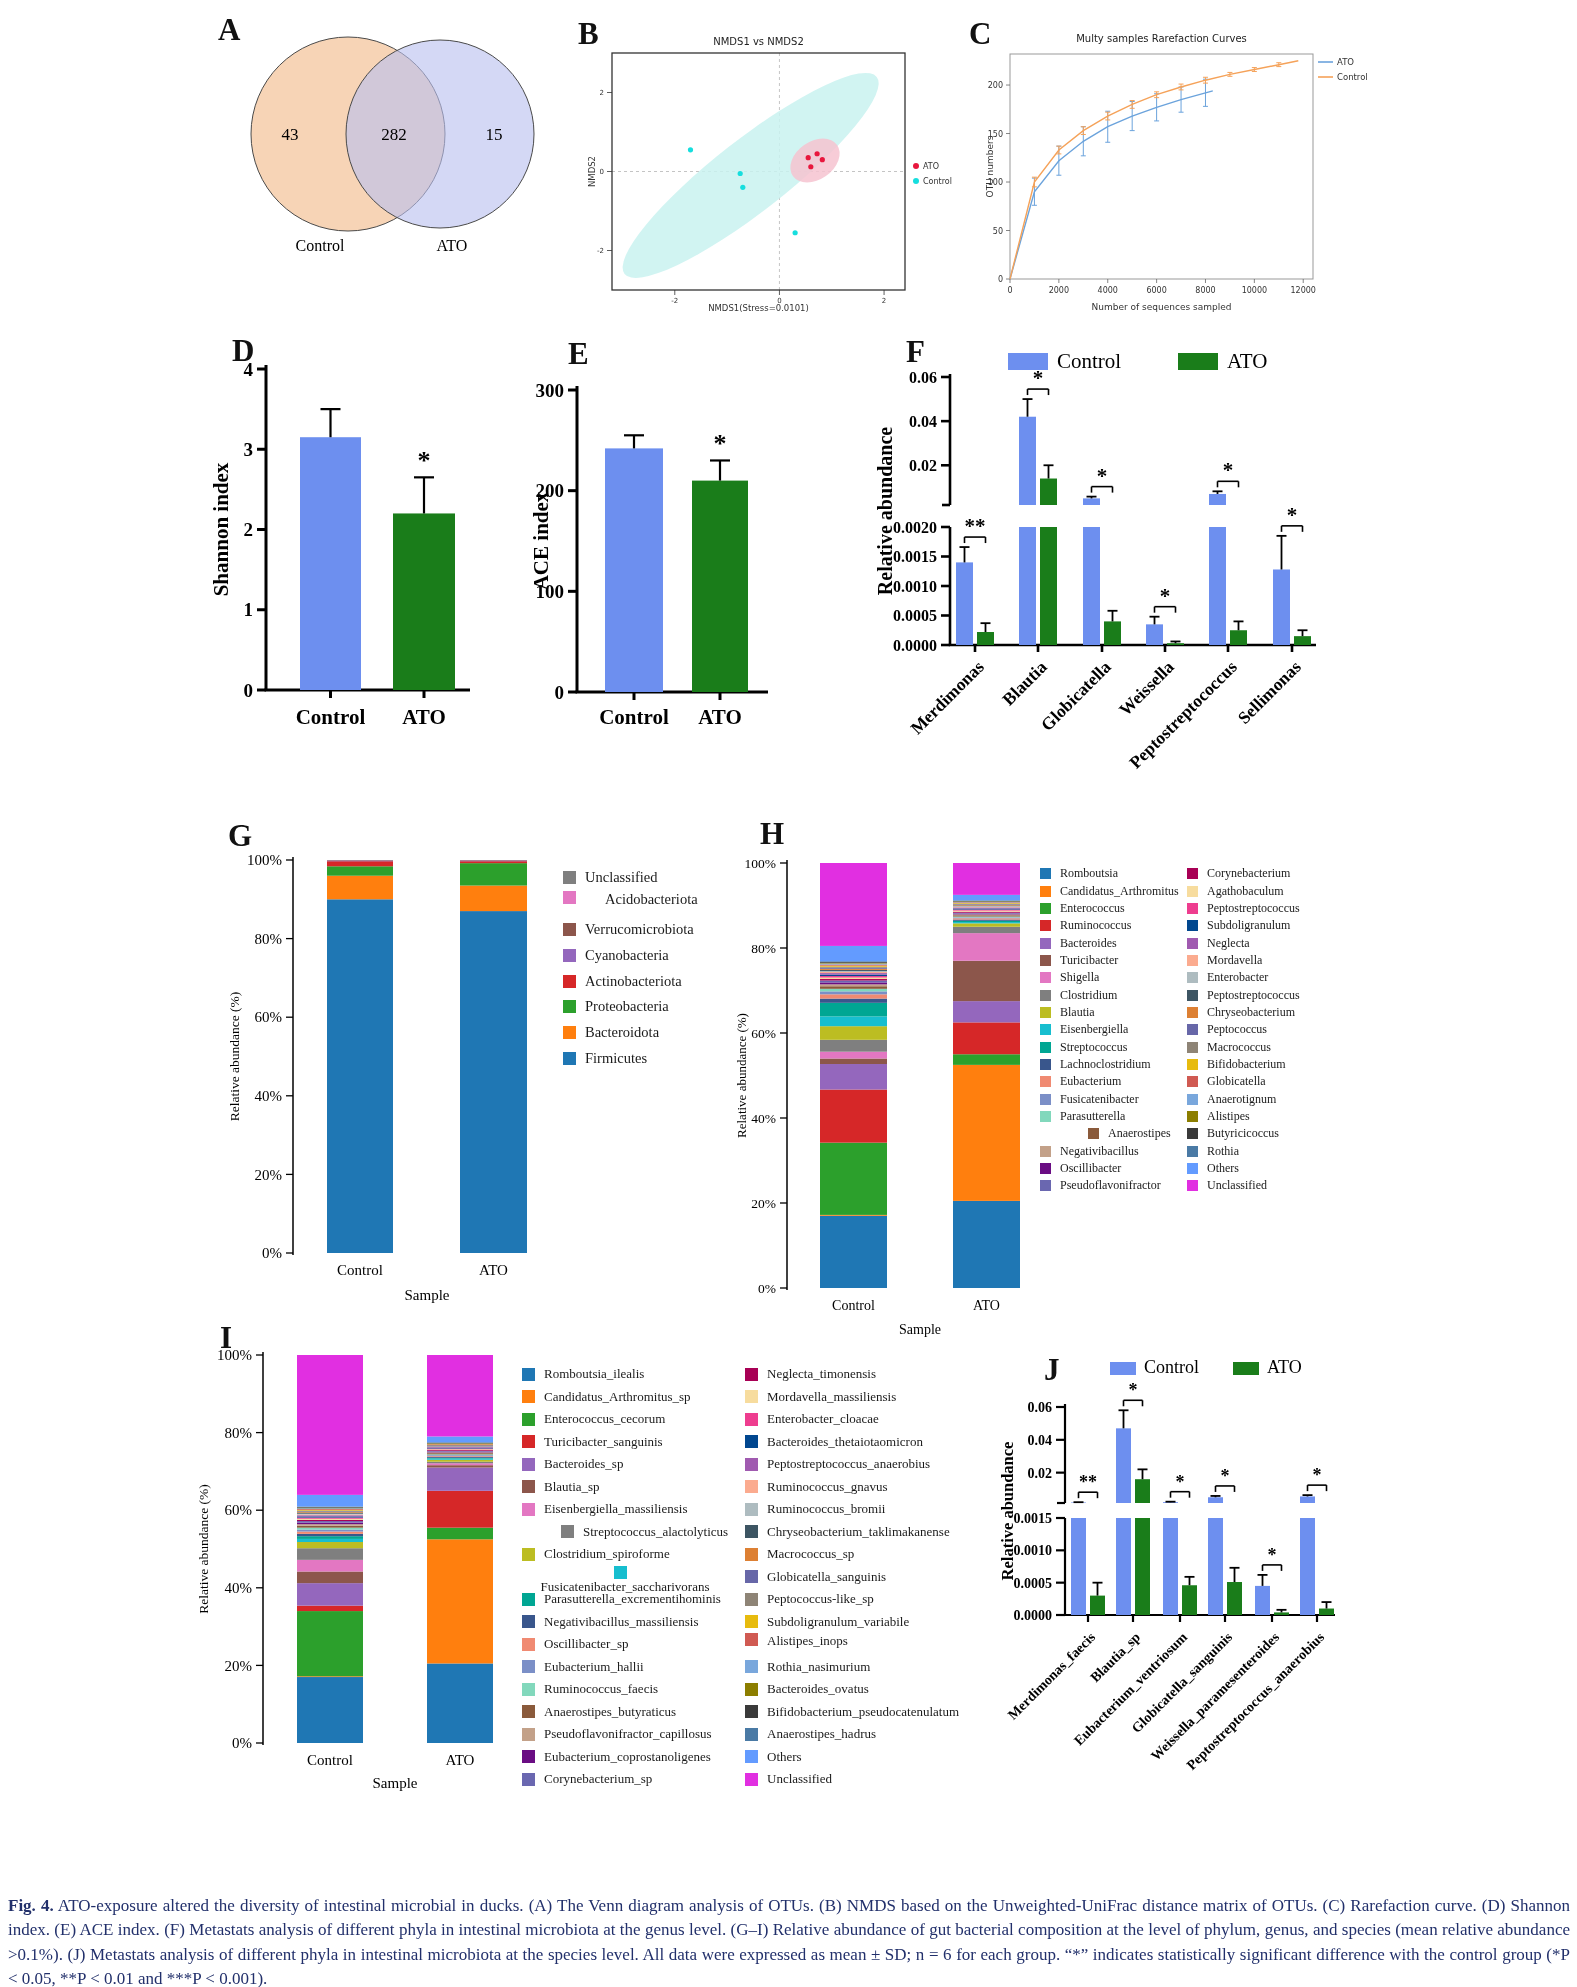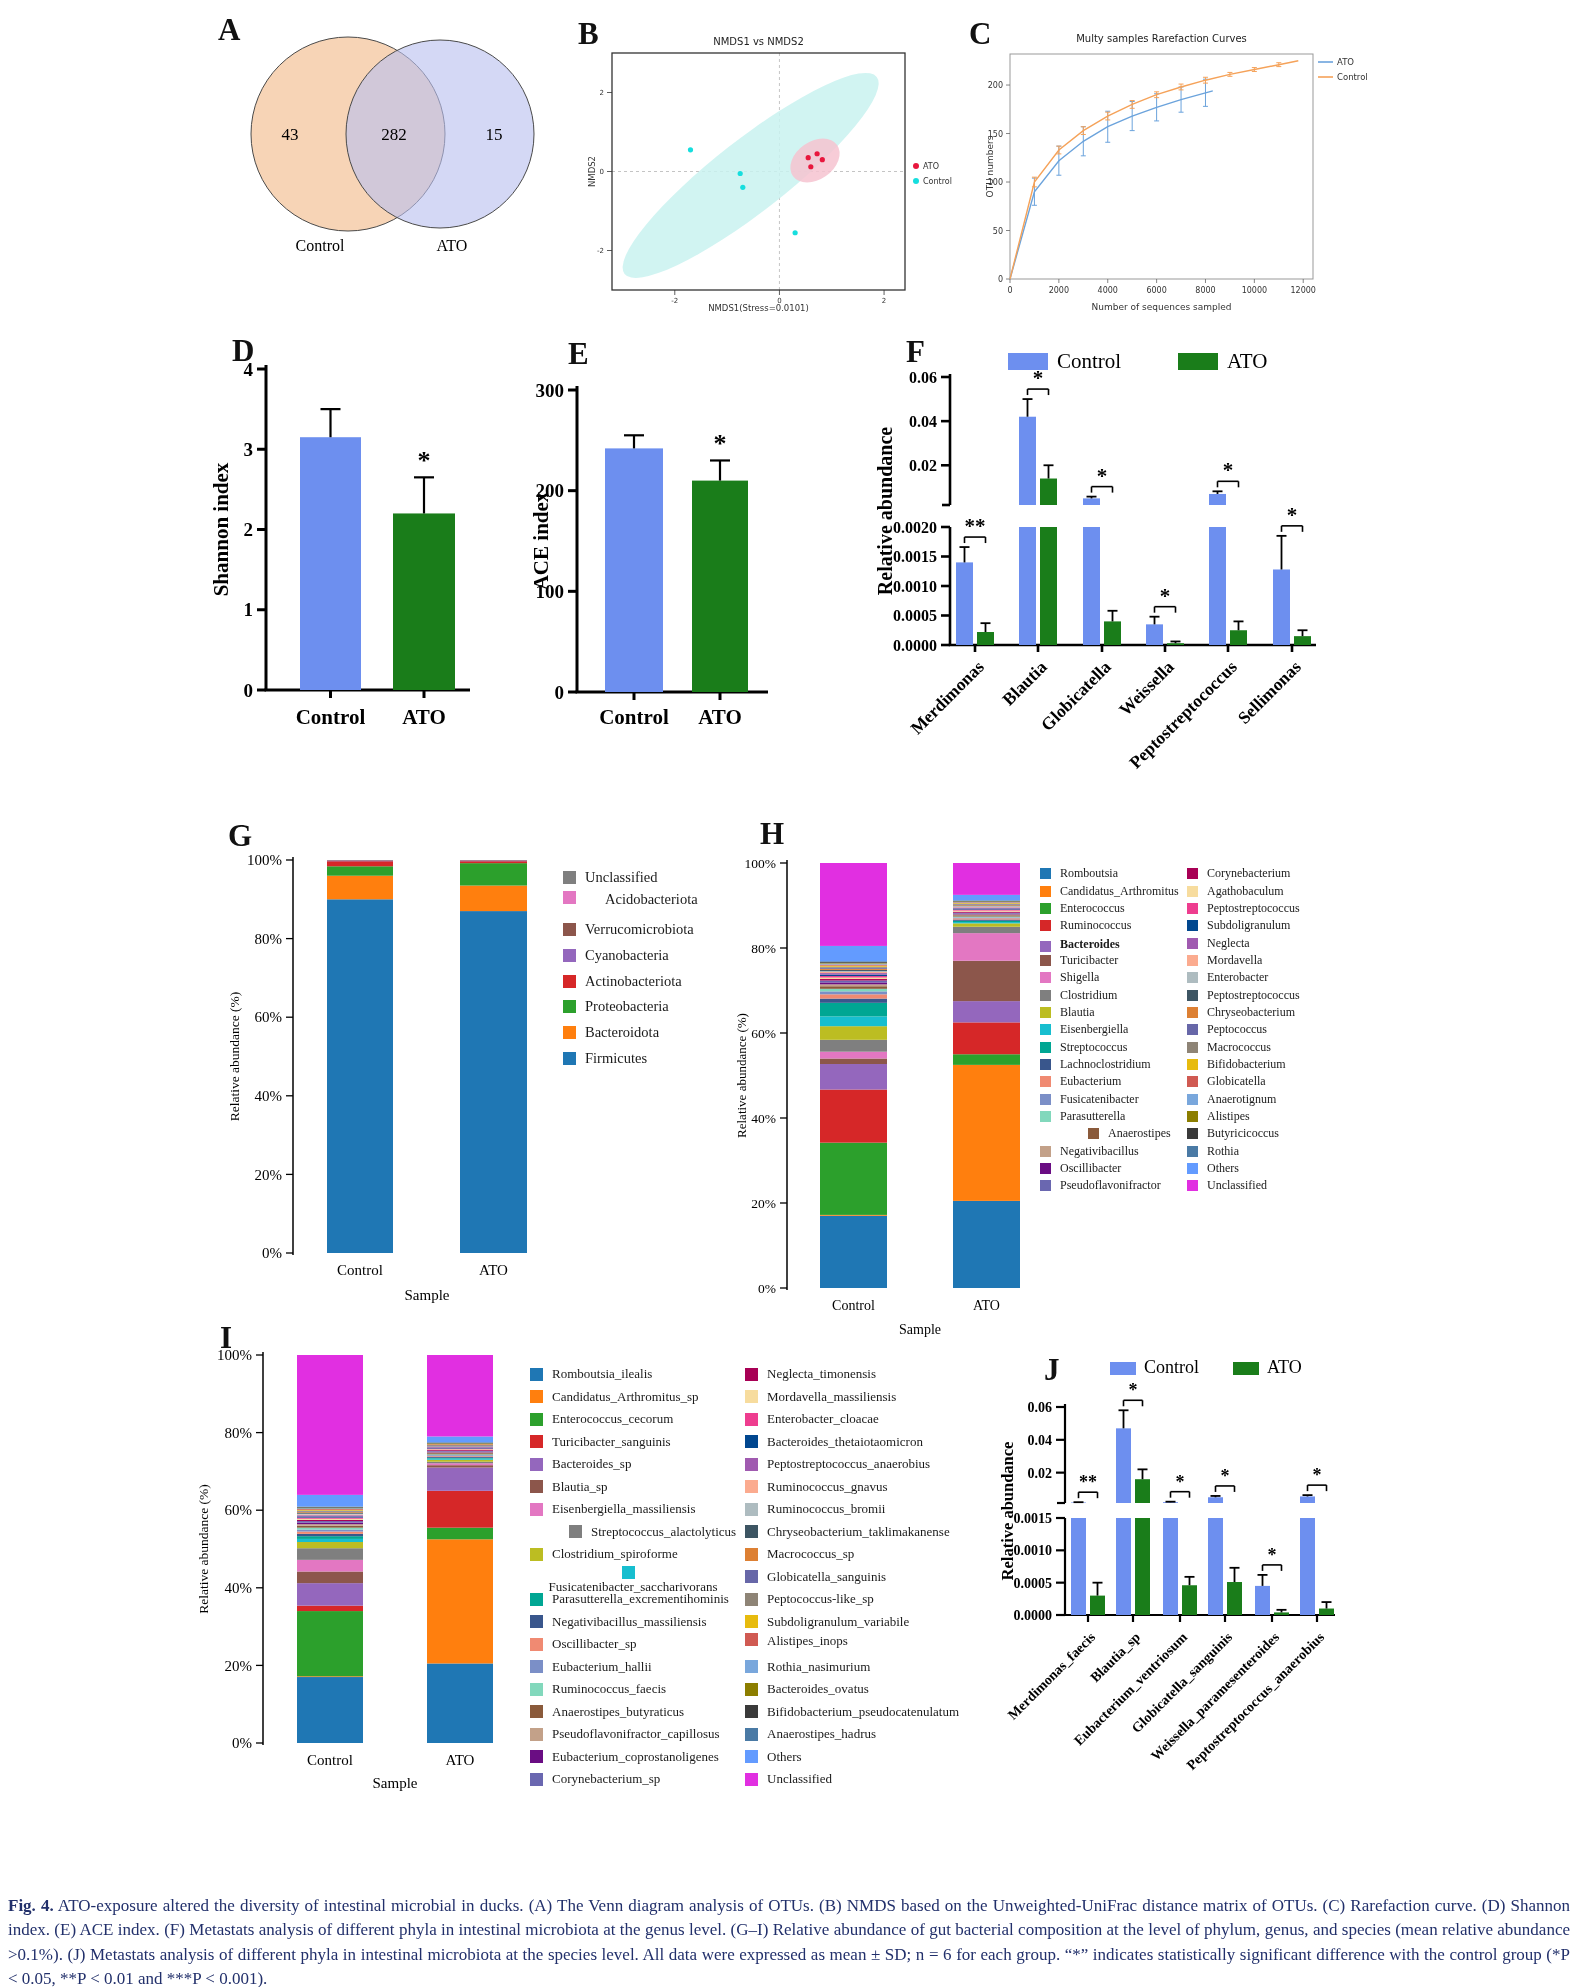--- a/index.html
+++ b/index.html
@@ -504,21 +504,21 @@
           <span style="font-family: &quot;Liberation Serif&quot;, &quot;DejaVu Serif&quot;, serif; font-size: 12px; color: rgb(26, 26, 26);">Candidatus_Arthromitus</span>
         </div>
         <div style="display: flex; align-items: center; height: 17.35px; white-space: nowrap;">
           <span style="width: 11px; height: 11px; background: rgb(44, 160, 44); display: inline-block; margin-right: 9px; flex: 0 0 auto;"></span>
           <span style="font-family: &quot;Liberation Serif&quot;, &quot;DejaVu Serif&quot;, serif; font-size: 12px; color: rgb(26, 26, 26);">Enterococcus</span>
         </div>
         <div style="display: flex; align-items: center; height: 17.35px; white-space: nowrap;">
           <span style="width: 11px; height: 11px; background: rgb(214, 39, 40); display: inline-block; margin-right: 9px; flex: 0 0 auto;"></span>
           <span style="font-family: &quot;Liberation Serif&quot;, &quot;DejaVu Serif&quot;, serif; font-size: 12px; color: rgb(26, 26, 26);">Ruminococcus</span>
         </div>
-        <div style="display: flex; align-items: flex-end; height: 17.35px; white-space: nowrap; font-weight: bold;">
+        <div style="display: flex; align-items: center; height: 17.35px; white-space: nowrap;">
           <span style="width: 11px; height: 11px; background: rgb(148, 103, 189); display: inline-block; margin-right: 9px; flex: 0 0 auto;"></span>
           <span style="font-family: &quot;Liberation Serif&quot;, &quot;DejaVu Serif&quot;, serif; font-size: 12px; color: rgb(26, 26, 26);">Bacteroides</span>
         </div>
         <div style="display: flex; align-items: center; height: 17.35px; white-space: nowrap;">
           <span style="width: 11px; height: 11px; background: rgb(140, 86, 75); display: inline-block; margin-right: 9px; flex: 0 0 auto;"></span>
           <span style="font-family: &quot;Liberation Serif&quot;, &quot;DejaVu Serif&quot;, serif; font-size: 12px; color: rgb(26, 26, 26);">Turicibacter</span>
         </div>
         <div style="display: flex; align-items: center; height: 17.35px; white-space: nowrap;">
           <span style="width: 11px; height: 11px; background: rgb(227, 119, 194); display: inline-block; margin-right: 9px; flex: 0 0 auto;"></span>
           <span style="font-family: &quot;Liberation Serif&quot;, &quot;DejaVu Serif&quot;, serif; font-size: 12px; color: rgb(26, 26, 26);">Shigella</span>
@@ -740,21 +740,21 @@
         <rect x="269" y="115.46400000000014" width="66" height="0.5" fill="#79a7dc" stroke="none" stroke-width="0"></rect>
         <rect x="269" y="115.07600000000016" width="66" height="0.5" fill="#8c7e00" stroke="none" stroke-width="0"></rect>
         <rect x="269" y="114.68800000000019" width="66" height="0.5" fill="#3a3a3a" stroke="none" stroke-width="0"></rect>
         <rect x="269" y="114.30000000000021" width="66" height="0.5" fill="#4a7aa5" stroke="none" stroke-width="0"></rect>
         <rect x="269" y="108.48000000000025" width="66" height="5.819999999999999" fill="#639bff" stroke="none" stroke-width="0"></rect>
         <rect x="269" y="27.00000000000024" width="66" height="81.48" fill="#e12fe1" stroke="none" stroke-width="0"></rect>
         <text x="302" y="437" fill="#000" font-size="15" font-family="&quot;Liberation Serif&quot;,&quot;DejaVu Serif&quot;,serif" text-anchor="middle" font-weight="normal">ATO</text>
         <text x="237" y="460" fill="#000" font-size="15" font-family="&quot;Liberation Serif&quot;,&quot;DejaVu Serif&quot;,serif" text-anchor="middle" font-weight="normal">Sample</text>
         <text x="50" y="221" fill="#000" font-size="13.5" font-family="&quot;Liberation Serif&quot;,&quot;DejaVu Serif&quot;,serif" text-anchor="middle" font-weight="normal" transform="rotate(-90 50 221)">Relative abundance (%)</text>
       </svg>
-      <div style="position: absolute; left: 372px; top: 35px;">
+      <div style="position: absolute; left: 364px; top: 35px;">
         <div style="display: flex; align-items: center; height: 22.5px; white-space: nowrap;">
           <span style="width: 13px; height: 13px; background: rgb(31, 119, 180); display: inline-block; margin-right: 9px; flex: 0 0 auto;"></span>
           <span style="font-family: &quot;Liberation Serif&quot;, &quot;DejaVu Serif&quot;, serif; font-size: 13px; color: rgb(26, 26, 26);">Romboutsia_ilealis</span>
         </div>
         <div style="display: flex; align-items: center; height: 22.5px; white-space: nowrap;">
           <span style="width: 13px; height: 13px; background: rgb(255, 127, 14); display: inline-block; margin-right: 9px; flex: 0 0 auto;"></span>
           <span style="font-family: &quot;Liberation Serif&quot;, &quot;DejaVu Serif&quot;, serif; font-size: 13px; color: rgb(26, 26, 26);">Candidatus_Arthromitus_sp</span>
         </div>
         <div style="display: flex; align-items: center; height: 22.5px; white-space: nowrap;">
           <span style="width: 13px; height: 13px; background: rgb(44, 160, 44); display: inline-block; margin-right: 9px; flex: 0 0 auto;"></span>

